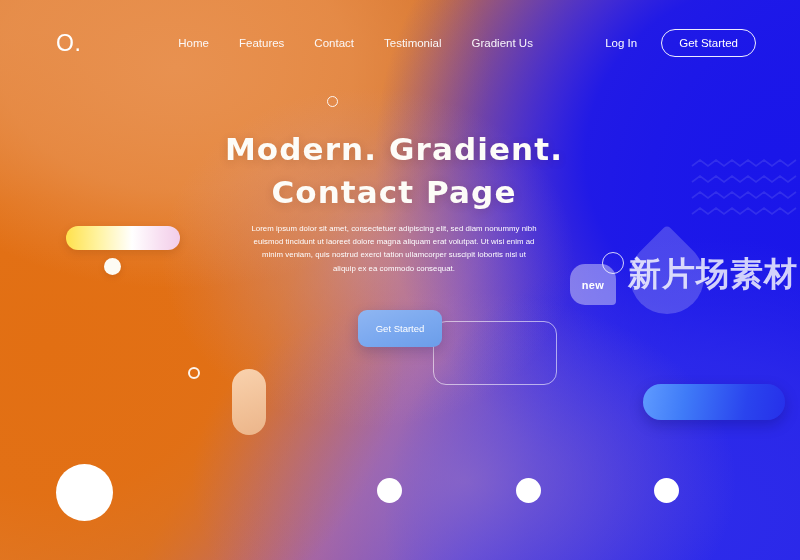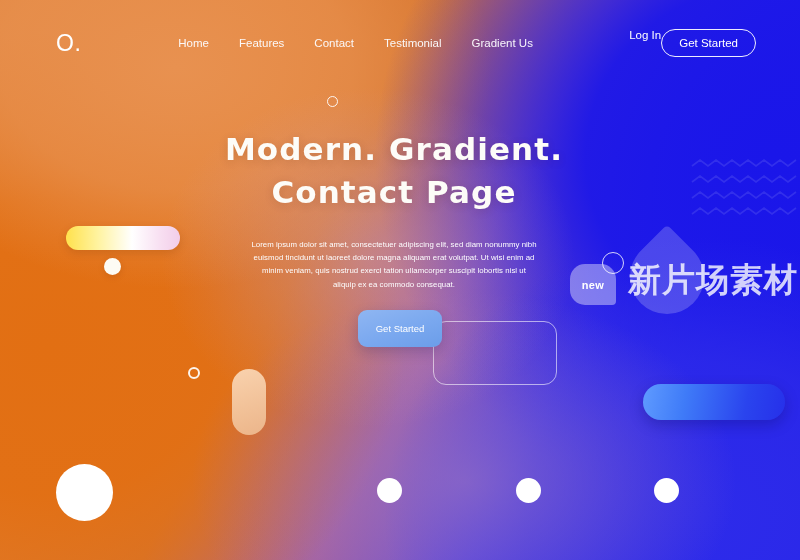--- a/index.html
+++ b/index.html
@@ -117,21 +117,21 @@
   }
   #nav-links {
     display:flex; align-items:center; gap:30px;
     margin-left:97px;
   }
   .nav-link {
     font-size:11.5px; color:#fdfdff; white-space:nowrap;
     text-decoration:none; opacity:0.96;
   }
   #nav-right {
-    display:flex; align-items:flex-start; 
+    display:flex; align-items:center; gap:24px;
     margin-left:auto;
   }
   #nav-login { font-size:11.5px; color:#fdfdff; text-decoration:none; }
   #nav-cta {
     font-size:11.5px; color:#ffffff;
     border:1.3px solid rgba(255,255,255,0.92);
     border-radius:16px;
     padding:7px 17px;
     background:transparent;
     white-space:nowrap;
@@ -151,21 +151,21 @@
     font-size:31px;
     line-height:1.38;
     letter-spacing:1.1px;
     color:#fdfcf8;
     text-shadow:0 2px 10px rgba(80,30,0,0.16);
     padding:0 140px;
   }
   #hero-title .line2 { display:block; }
 
   #hero-para {
-    margin:24px auto 0;
+    margin:8px auto 0;
     width:288px;
     font-size:7.8px;
     line-height:1.72;
     color:#fefeff;
     letter-spacing:0.05px;
   }
 
   
   #cta-row { position:absolute; left:0; top:310px; width:800px; z-index:5; }
   #cta-outline {
@@ -209,21 +209,21 @@
   #wm-badge {
     position:absolute; left:4px; top:18px;
     width:46px; height:41px;
     background:rgba(255,255,255,0.40);
     border-radius:15px 15px 4px 15px;
     display:flex; align-items:center; justify-content:center;
     font-size:11px; font-weight:700; color:#ffffff;
     letter-spacing:0.3px;
   }
   #wm-text {
-    position:absolute; left:62px; top:14px;
+    position:absolute; left:62px; top:8px;
     font-family:"DejaVu Sans", sans-serif;
     font-size:33px; font-weight:700;
     color:rgba(255,255,255,0.80);
     letter-spacing:1px;
     line-height:1.2;
     white-space:nowrap;
   }
 </style>
 </head>
 <body>

